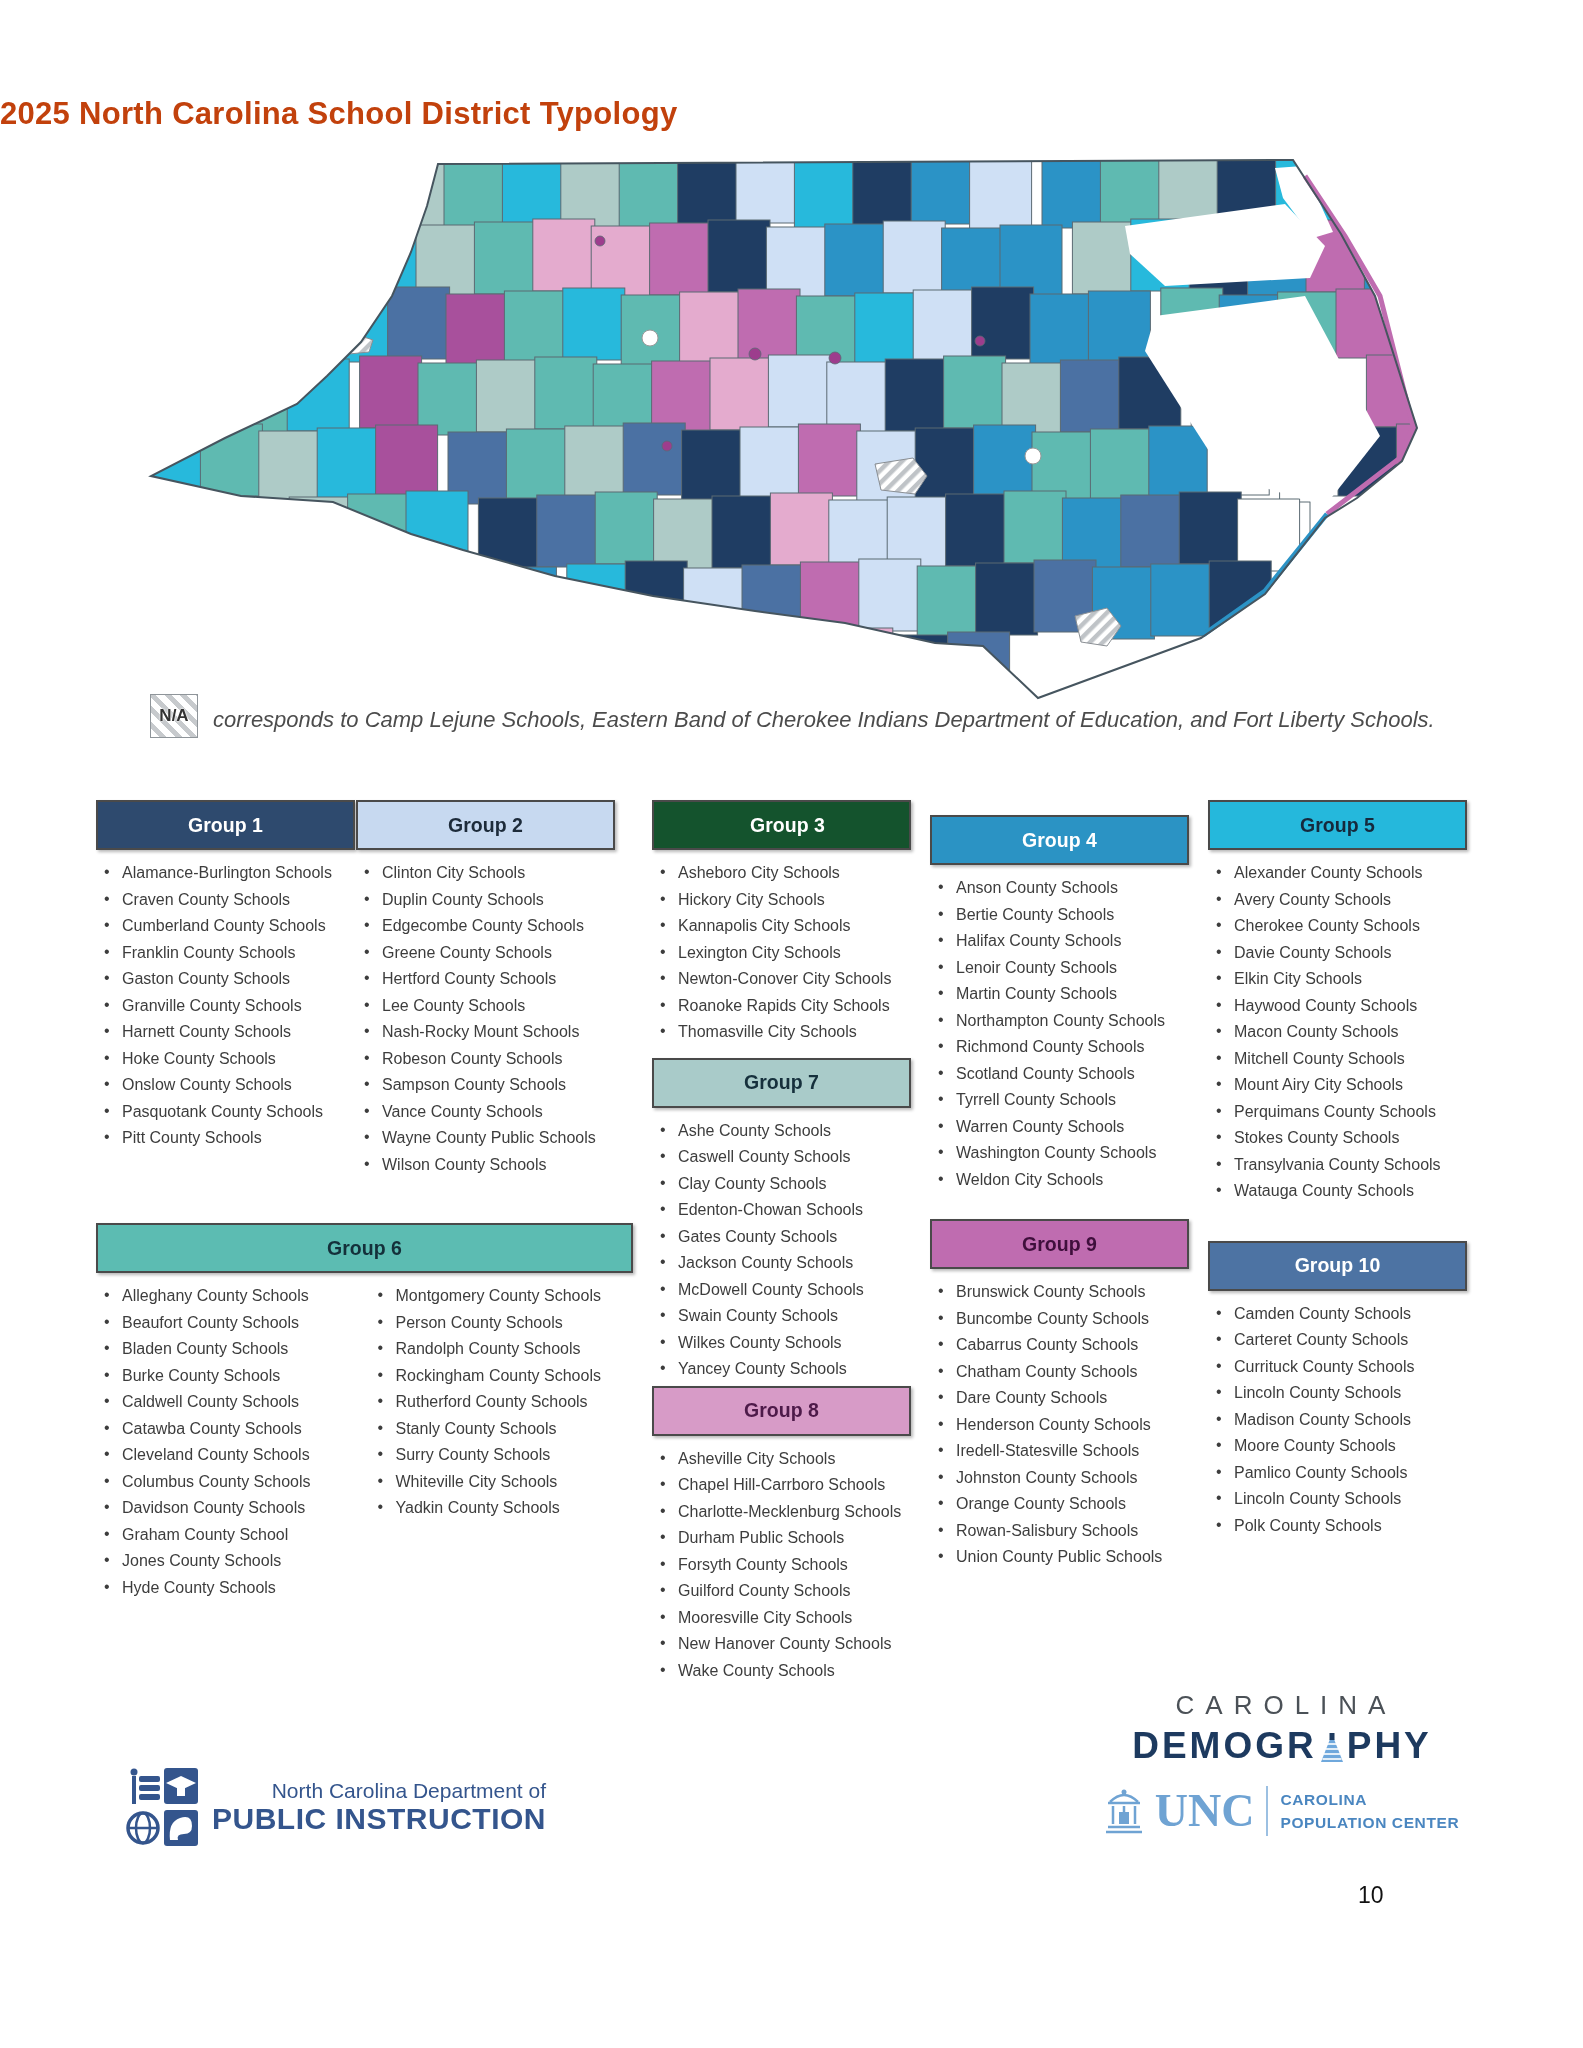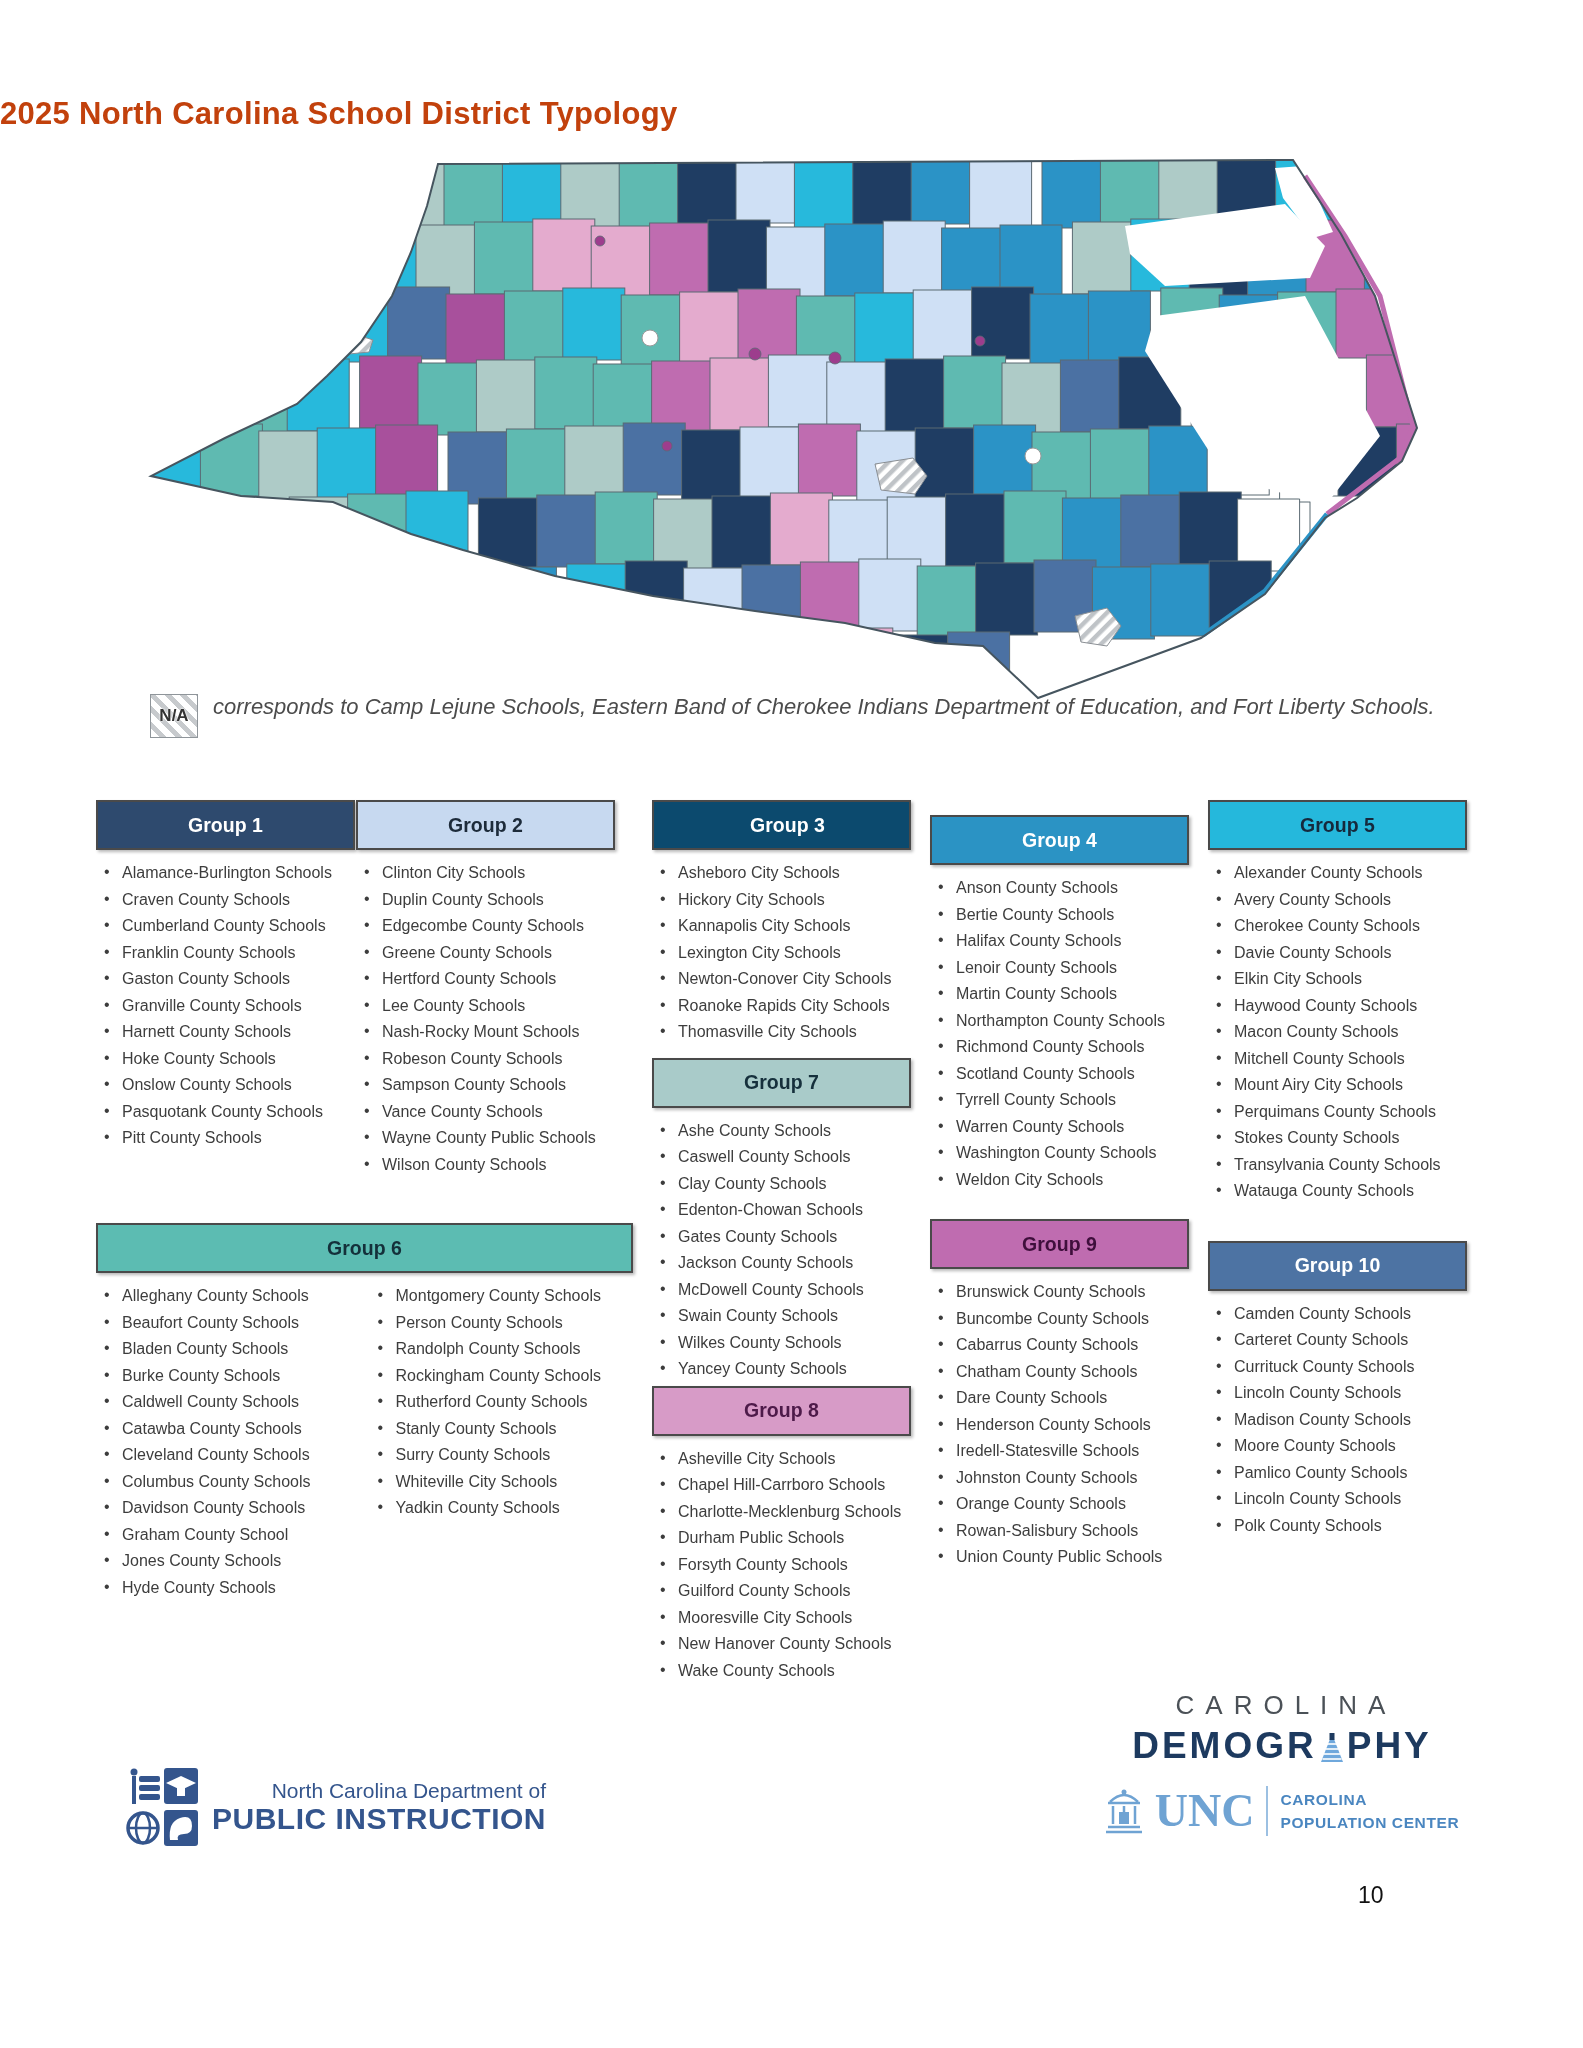--- a/index.html
+++ b/index.html
@@ -2,21 +2,21 @@
 <html><head>
 <meta charset="utf-8">
 <style>
   html,body{margin:0;padding:0;background:#ffffff;}
   .page{position:relative;width:1583px;height:2048px;background:#ffffff;overflow:hidden;
         font-family:"Liberation Sans",sans-serif;}
   .title{position:absolute;top:96px;left:0;right:0;text-align:left;
          font-size:31px;font-weight:bold;color:#c2410c;letter-spacing:.3px;}
   .map-wrap{position:absolute;left:145px;top:146px;width:1305px;height:566px;}
   
-  .na-row{position:absolute;left:150px;top:694px;display:flex;gap:15px;}
+  .na-row{position:absolute;left:150px;top:694px;display:flex;align-items:flex-end;gap:15px;}
   .na-swatch{width:48px;height:44px;border:1px solid #8f959a;box-sizing:border-box;
              background:repeating-linear-gradient(45deg,#ffffff 0 6px,#c7cacd 6px 11px);
              display:flex;align-items:center;justify-content:center;
              font-size:17px;color:#333;font-weight:bold;text-shadow:0 0 2px #fff,0 0 2px #fff;}
   .na-text{font-style:italic;font-size:22px;color:#4c4c4c;padding-bottom:5px;}
   
   .groups{position:absolute;left:96px;top:800px;width:1372px;display:grid;
           grid-template-columns:537px 259px 259px 259px;column-gap:19px;align-items:start;}
   .pair{display:grid;grid-template-columns:259px 259px;column-gap:1px;align-items:start;}
   .ghead{height:50px;border:2px solid #4a4a4a;box-sizing:border-box;display:flex;align-items:center;
@@ -308,21 +308,21 @@
               <div class="li"><span class="blt">•</span><span>Surry County Schools</span></div>
               <div class="li"><span class="blt">•</span><span>Whiteville City Schools</span></div>
               <div class="li"><span class="blt">•</span><span>Yadkin County Schools</span></div>
             </div>
         </div>
       </div>
     </div>
 
     <div>
       <div>
-        <div class="ghead" style="background: #0c4a6e; color: rgb(255, 255, 255); padding-left: 12px;">Group 3</div>
+        <div class="ghead" style="background: #14532d; color: rgb(255, 255, 255); padding-left: 12px;">Group 3</div>
         <div class="glist">
             <div class="li"><span class="blt">•</span><span>Asheboro City Schools</span></div>
             <div class="li"><span class="blt">•</span><span>Hickory City Schools</span></div>
             <div class="li"><span class="blt">•</span><span>Kannapolis City Schools</span></div>
             <div class="li"><span class="blt">•</span><span>Lexington City Schools</span></div>
             <div class="li"><span class="blt">•</span><span>Newton-Conover City Schools</span></div>
             <div class="li"><span class="blt">•</span><span>Roanoke Rapids City Schools</span></div>
             <div class="li"><span class="blt">•</span><span>Thomasville City Schools</span></div>
           </div>
       </div>

